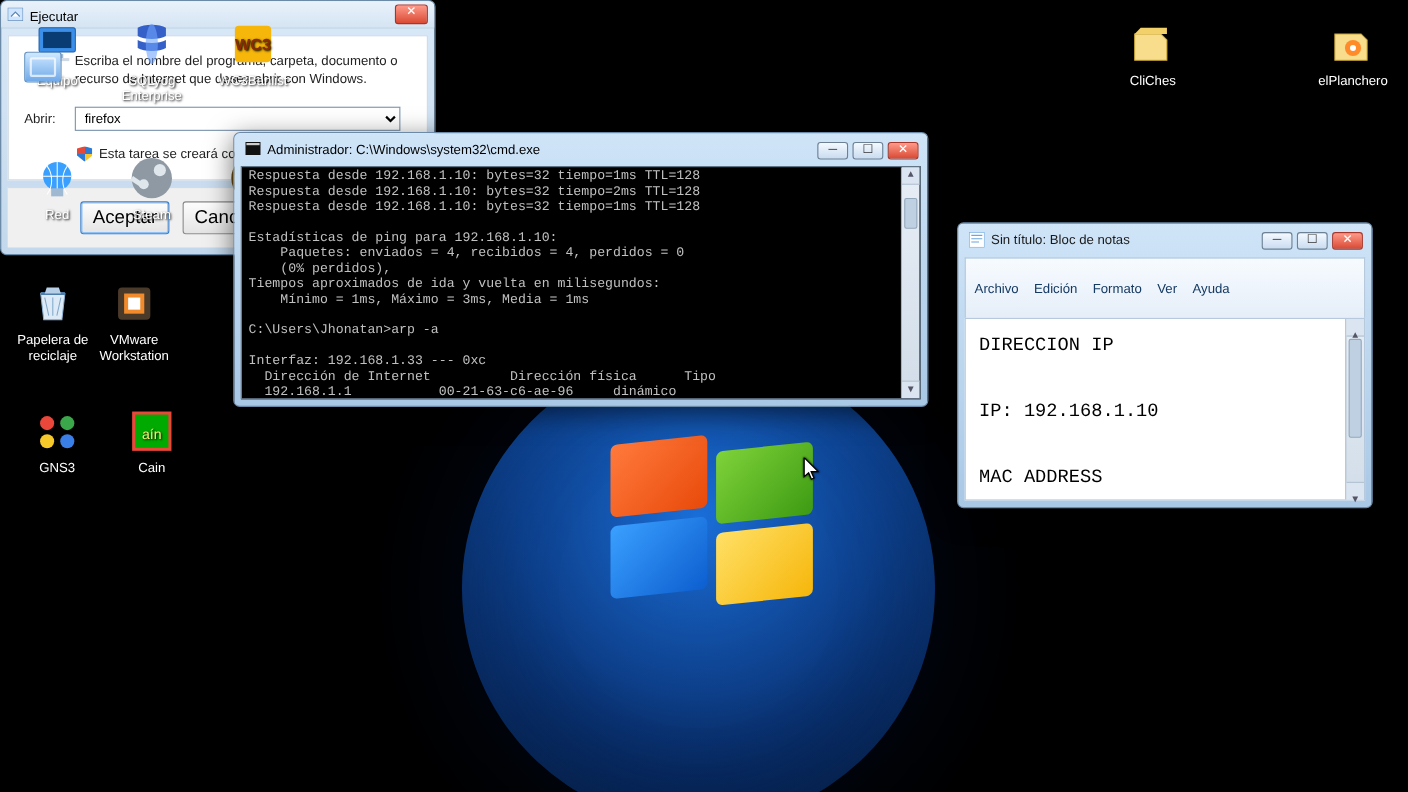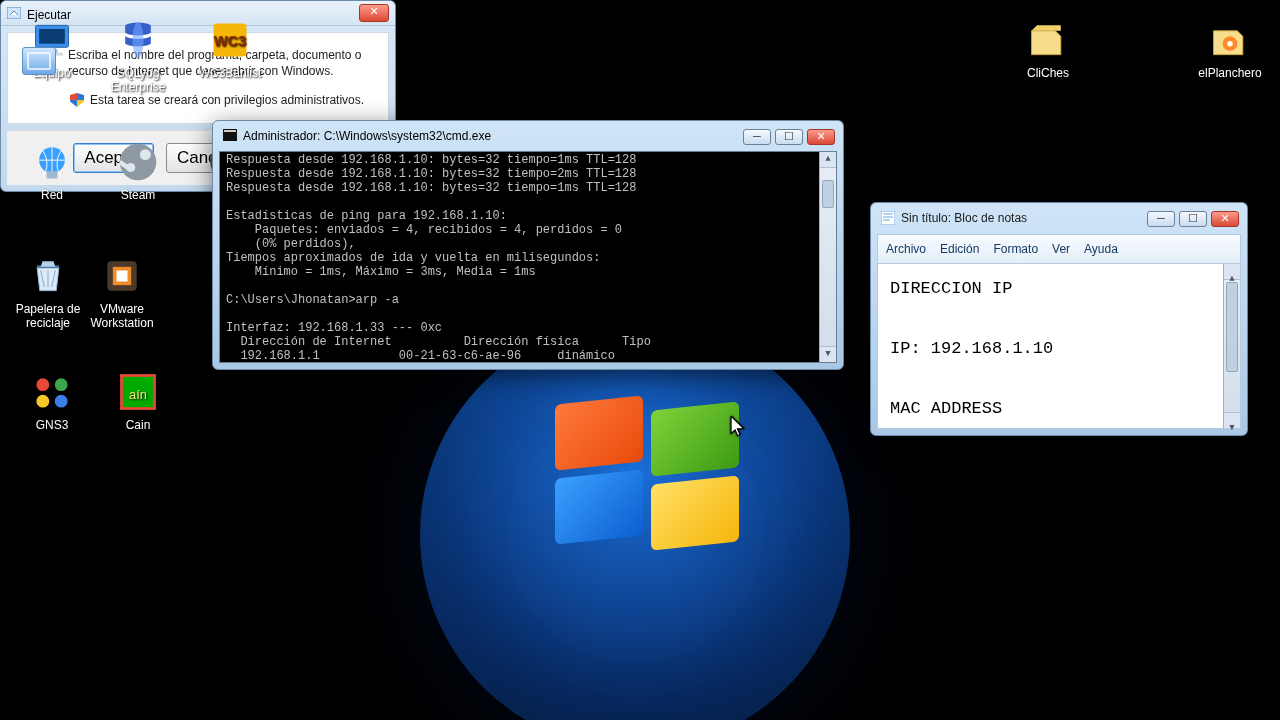--- a/index.html
+++ b/index.html
@@ -79,21 +79,21 @@
   }
   .vscroll .arrow{height:16px;background:#dbe5f1;border-bottom:1px solid #b1c0d0;font-size:9px;text-align:center;color:#556}
   .vscroll .arrow.bot{position:absolute;bottom:0;left:0;right:0;border-top:1px solid #b1c0d0;border-bottom:none}
   .vscroll .thumb{position:absolute;left:2px;right:2px;top:28px;height:28px;background:#bfd0e2;border:1px solid #94a8bc;border-radius:2px}
 
   
   #np-win{left:870px; top:202px; width:378px;}
   #np-win .menu{
     background:linear-gradient(#f7fbff,#e5eef8);
     border:1px solid #b7cadd; border-bottom:none;
-    display:flex; gap:14px; padding:7px 8px;
+    display:flex; gap:14px; padding:20px 8px;
     color:#153a63; font-size:12px;
   }
   #np-win .menu span{cursor:pointer}
   #np-win .np-body{
     position:relative;
     border:1px solid #b7cadd; background:#fff;
     color:#000; padding:10px 12px 12px;
     font-family:Liberation Mono, monospace;
     font-size:17px; line-height:30px;
     height:166px;
@@ -366,20 +366,26 @@
       <span>Ejecutar</span>
       <div class="winbtns">
           <div class="winbtn close">✕</div>
         </div>
     </div>
     <div class="rbody">
       <div class="rrow">
         <div class="ricon"></div>
         <div style="font-size:12px;line-height:16px">Escriba el nombre del programa, carpeta, documento o recurso de Internet que desea abrir con Windows.</div>
       </div>
+      <div class="rrow" style="margin-top:18px;align-items:center">
+        <div class="rlabel" style="width:34px;margin-top:0">Abrir:</div>
+        <select class="rinput">
+          <option id="run-opt" selected="">firefox</option>
+        </select>
+      </div>
       <div style="margin:14px 0 0 48px;font-size:12px">
         <span class="shield"></span><span>Esta tarea se creará con privilegios administrativos.</span>
       </div>
     </div>
     <div class="btnrow">
       <button class="btn primary">Aceptar</button>
       <button class="btn">Cancelar</button>
       <button class="btn">Examinar...</button>
     </div>
   </div>

